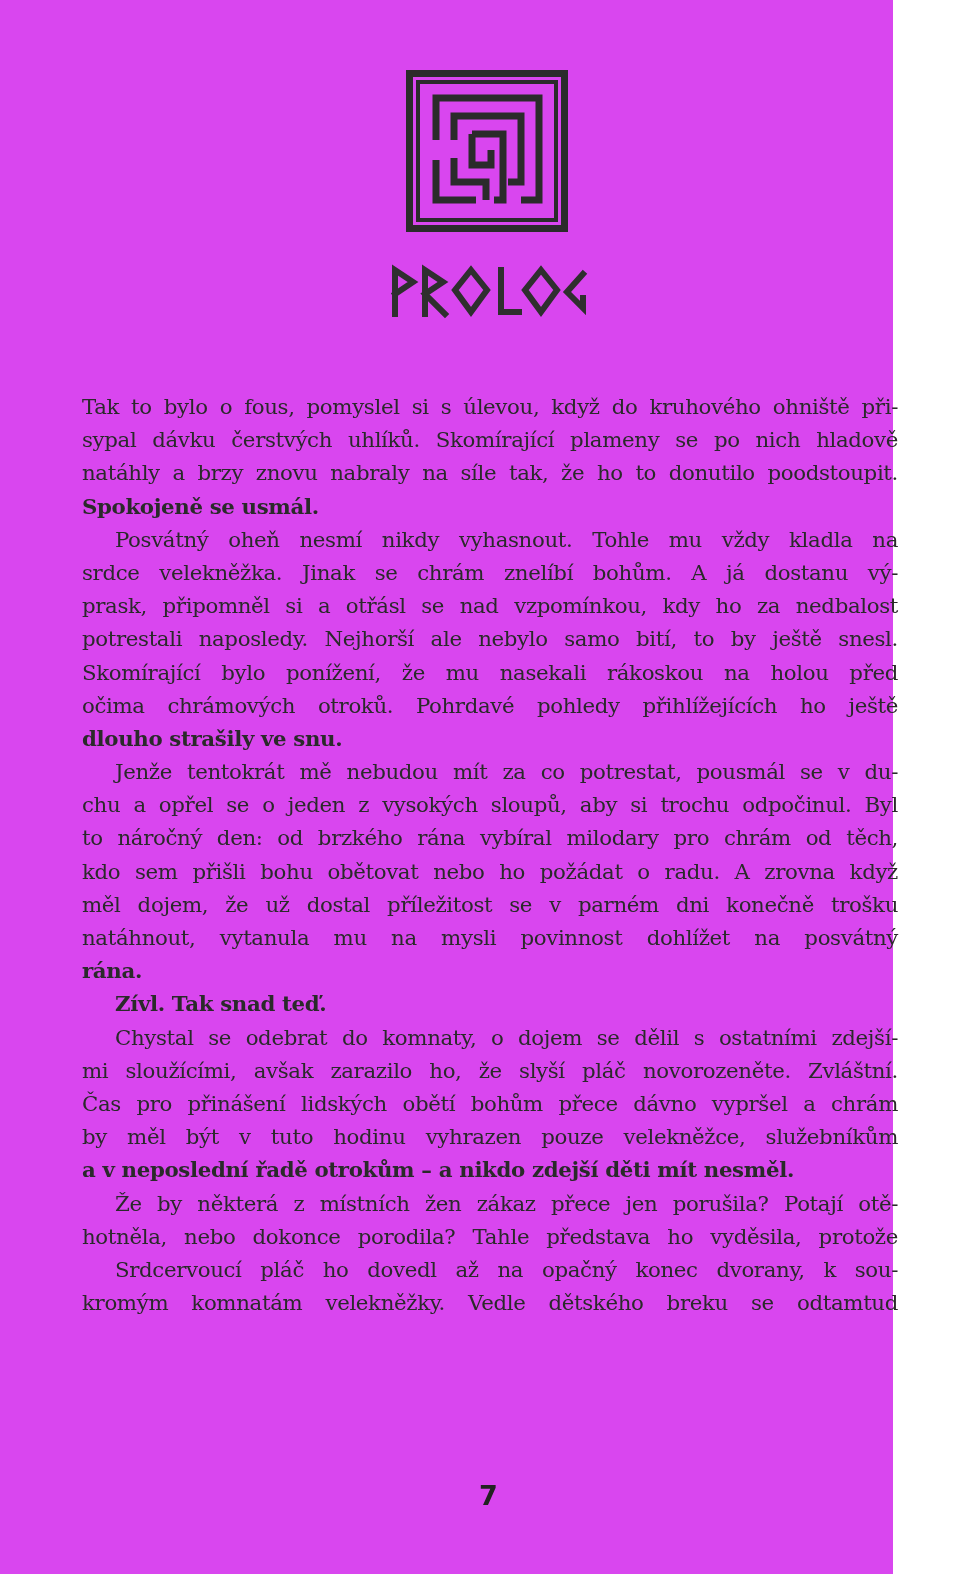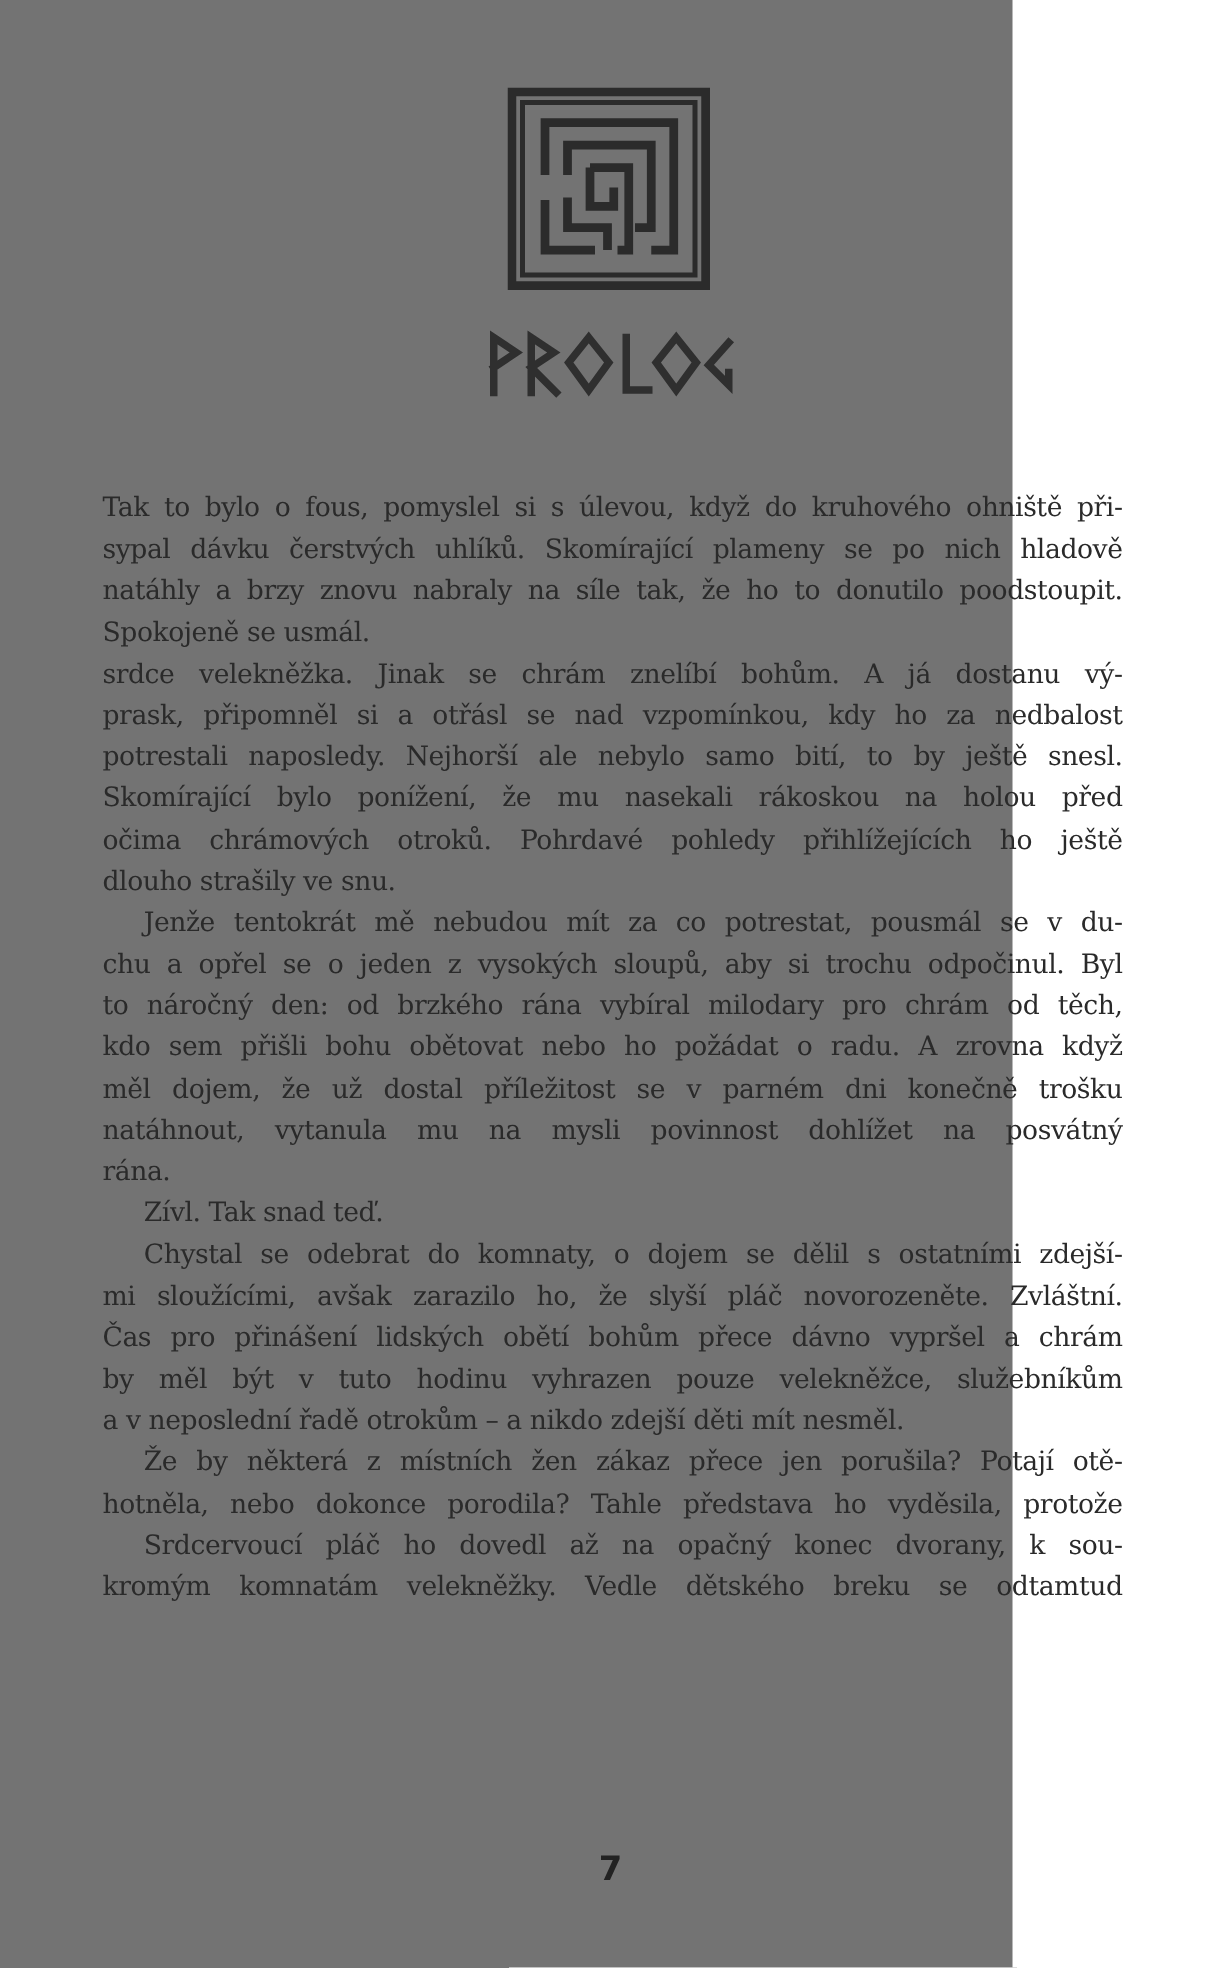--- a/index.html
+++ b/index.html
@@ -10,23 +10,23 @@
     body {
       width: 977px;
       height: 1574px;
       position: relative;
       overflow: hidden;
       color: #262626;
     }
     .page {
       position: absolute;
       left: 0; top: 0;
-      width: 810px;
+      width: 893px;
       height: 1574px;
-      background: #737373;
+      background: #d946ef;
     }
     .emblem {
       position: absolute;
       left: 406px;
       top: 70px;
       width: 162px;
       height: 162px;
     }
     .chapter-title {
       position: absolute;
@@ -51,20 +51,21 @@
       display: block;
       white-space: nowrap;
       text-align: justify;
       text-align-last: justify;
       height: 33.2px;
       overflow: visible;
       letter-spacing: -0.35px;
     }
     .line.last {
       text-align-last: left;
+      font-weight: bold;
     }
     .line.indent {
       padding-left: 33px;
     }
     .page-number {
       position: absolute;
       left: 0;
       width: 977px;
       top: 1480px;
       text-align: center;
@@ -120,20 +121,21 @@
   <div class="text-block">
 
     <div>
       <span class="line">Tak to bylo o fous, pomyslel si s úlevou, když do kruhového ohniště při-</span>
       <span class="line">sypal dávku čerstvých uhlíků. Skomírající plameny se po nich hladově</span>
       <span class="line">natáhly a brzy znovu nabraly na síle tak, že ho to donutilo poodstoupit.</span>
       <span class="line last">Spokojeně se usmál.</span>
     </div>
 
     <div>
+      <span class="line indent">Posvátný oheň nesmí nikdy vyhasnout. Tohle mu vždy kladla na</span>
       <span class="line">srdce velekněžka. Jinak se chrám znelíbí bohům. A já dostanu vý-</span>
       <span class="line">prask, připomněl si a otřásl se nad vzpomínkou, kdy ho za nedbalost</span>
       <span class="line">potrestali naposledy. Nejhorší ale nebylo samo bití, to by ještě snesl.</span>
       <span class="line">Skomírající bylo ponížení, že mu nasekali rákoskou na holou před</span>
       <span class="line">očima chrámových otroků. Pohrdavé pohledy přihlížejících ho ještě</span>
       <span class="line last">dlouho strašily ve snu.</span>
     </div>
 
     <div>
       <span class="line indent">Jenže tentokrát mě nebudou mít za co potrestat, pousmál se v du-</span>

